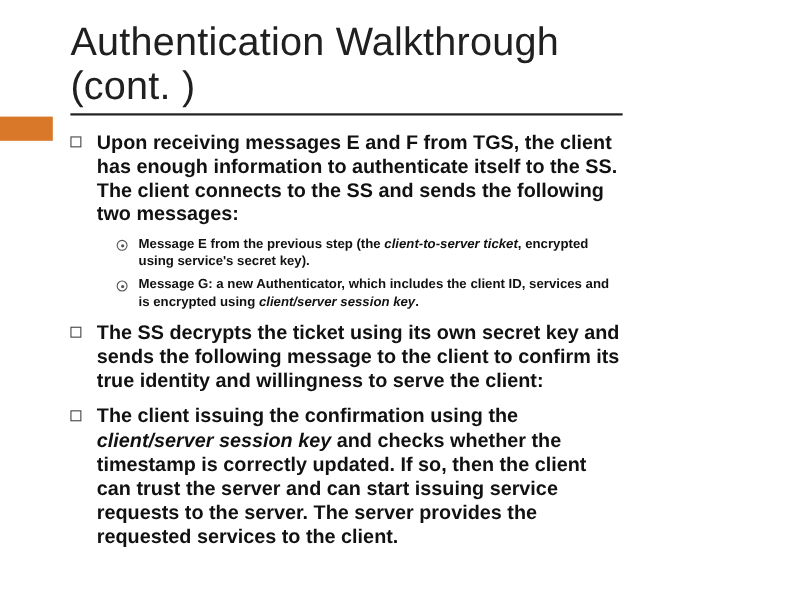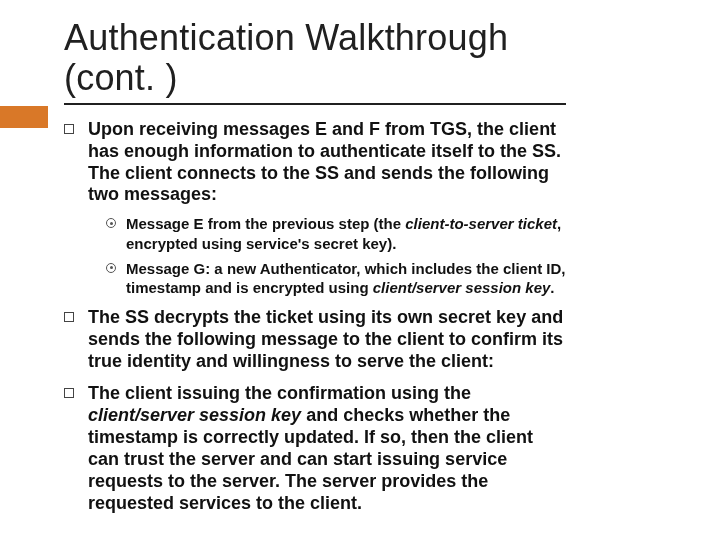--- a/index.html
+++ b/index.html
@@ -66,21 +66,21 @@
   }
   ul.sub {
     list-style: none;
     margin: 8px 0 6px 0;
     padding: 0 0 0 18px;
   }
   ul.sub > li {
     position: relative;
     padding-left: 20px;
     margin-bottom: 6px;
-    font-size: 15px;
+    font-size: 12px;
     line-height: 1.28;
   }
   ul.sub > li::before {
     content: "";
     position: absolute;
     left: 0;
     top: 4px;
     width: 10px;
     height: 10px;
     border: 1.4px solid #555;
@@ -113,21 +113,21 @@
 
   <ul class="top">
 
     <li>
       <span>Upon receiving messages E and F from TGS, the client has enough information to authenticate itself to the SS. The client connects to the SS and sends the following two messages:</span>
       <ul class="sub">
         <li>
           <span>Message E from the previous step (the </span><span class="i">client-to-server ticket</span><span>, encrypted using service's secret key).</span>
         </li>
         <li>
-          <span>Message G: a new Authenticator, which includes the client ID, timestamp and is encrypted using </span><span class="i">client/server session key</span><span>.</span>
+          <span>Message G: a new Authenticator, which includes the client ID, services and is encrypted using </span><span class="i">client/server session key</span><span>.</span>
         </li>
       </ul>
     </li>
 
     <li>
       <span>The SS decrypts the ticket using its own secret key and sends the following message to the client to confirm its true identity and willingness to serve the client:</span>
     </li>
 
     <li>
       <span>The client issuing the confirmation using the </span><span class="i">client/server session key</span><span> and checks whether the timestamp is correctly updated. If so, then the client can trust the server and can start issuing service requests to the server. The server provides the requested services to the client.</span>

